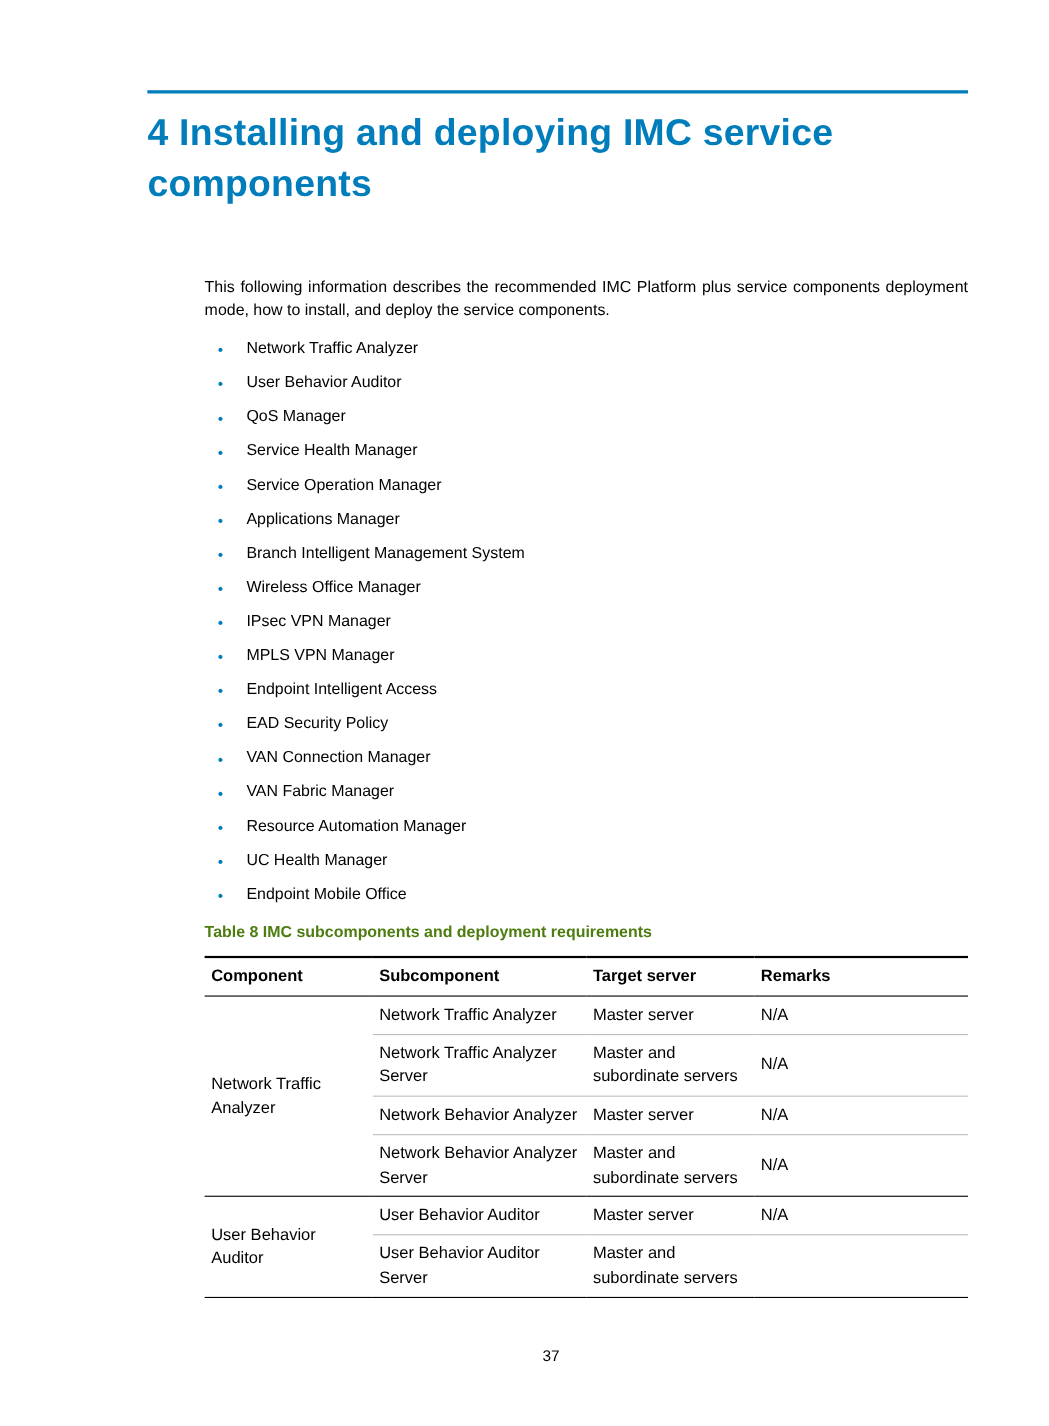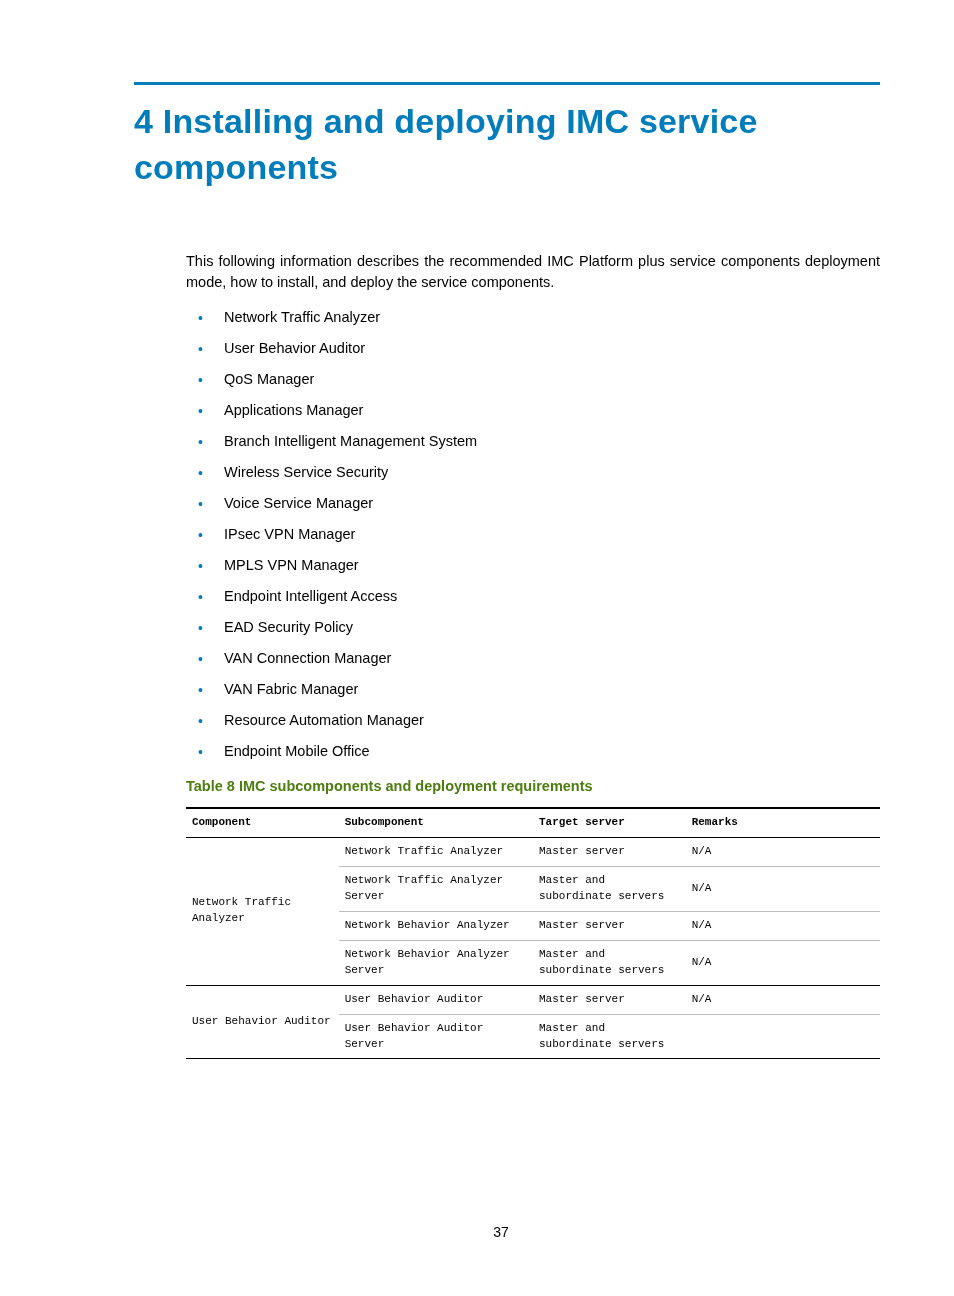--- a/index.html
+++ b/index.html
@@ -65,23 +65,22 @@
   .table-caption {
     color: #4d7c0f;
     font-weight: 600;
     font-size: 14.5px;
     margin: 6px 0 10px 0;
     font-stretch: condensed;
   }
   table.sub {
     border-collapse: collapse;
     width: 100%;
-    font-size: 11px;
-    font-stretch: condensed;
-    font-family: Liberation Mono, monospace;
+    font-size: 15px;
+    font-stretch: condensed;
   }
   table.sub th {
     text-align: left;
     font-weight: 700;
     padding: 6px 6px;
     border-top: 2px solid #000;
     border-bottom: 1.5px solid #000;
   }
   table.sub td {
     padding: 6px 6px;
@@ -116,31 +115,33 @@
 
   <h1 class="chapter-title">4 Installing and deploying IMC service components</h1>
 
   <div class="body">
     <p class="para-justify">This following information describes the recommended IMC Platform plus service components deployment mode, how to install, and deploy the service components.</p>
 
     <ul class="components">
       <li>Network Traffic Analyzer</li>
       <li>User Behavior Auditor</li>
       <li>QoS Manager</li>
+      <li>Service Health Manager</li>
+      <li>Service Operation Manager</li>
       <li>Applications Manager</li>
       <li>Branch Intelligent Management System</li>
-      <li>Wireless Service Security</li>
-      <li>Voice Service Manager</li>
+      <li>Wireless Office Manager</li>
       <li>IPsec VPN Manager</li>
       <li>MPLS VPN Manager</li>
       <li>Endpoint Intelligent Access</li>
       <li>EAD Security Policy</li>
       <li>VAN Connection Manager</li>
       <li>VAN Fabric Manager</li>
       <li>Resource Automation Manager</li>
+      <li>UC Health Manager</li>
       <li>Endpoint Mobile Office</li>
     </ul>
 
     <div class="table-caption">Table 8 IMC subcomponents and deployment requirements</div>
 
     <table class="sub">
       <colgroup>
         <col class="col-component">
           <col class="col-sub">
           <col class="col-target">

